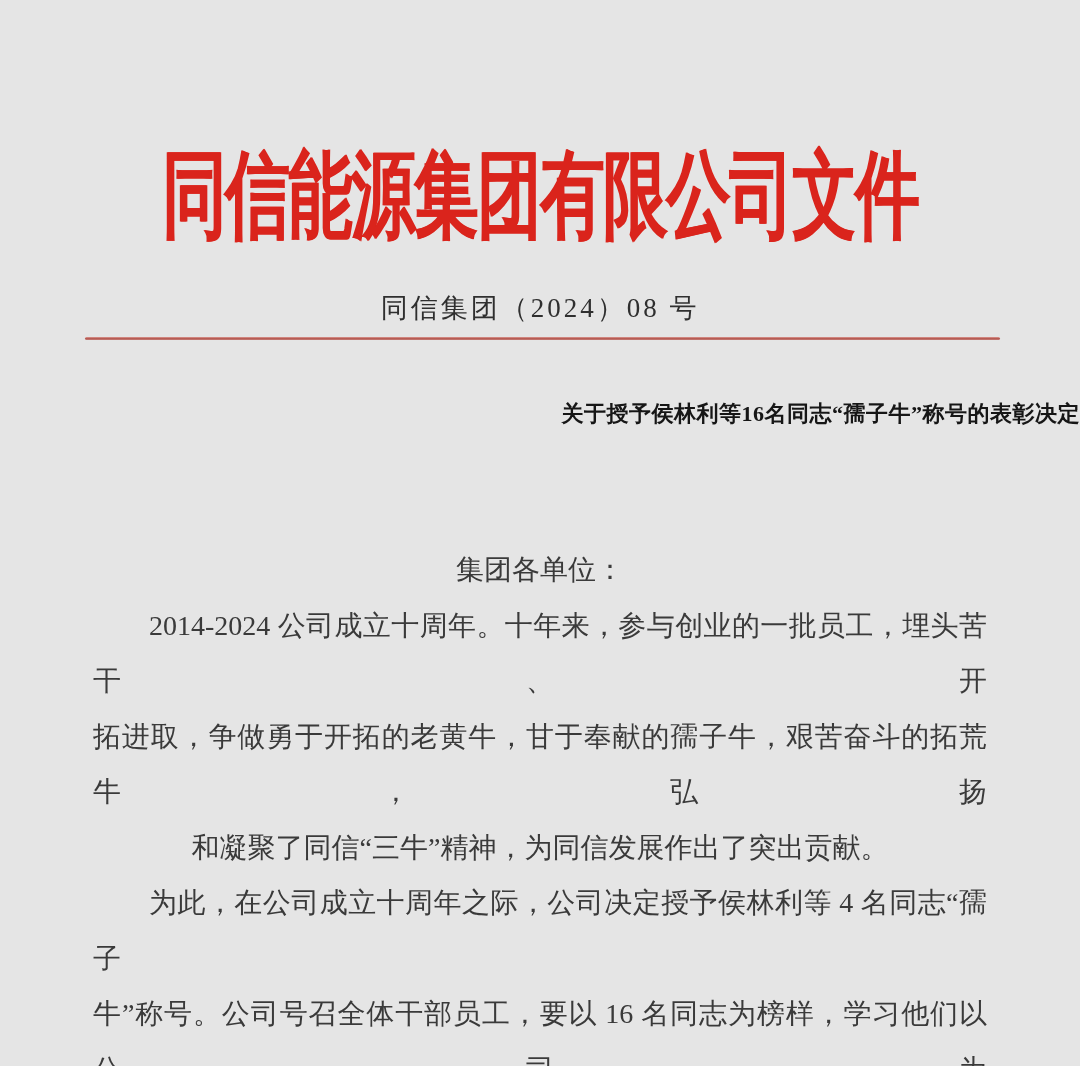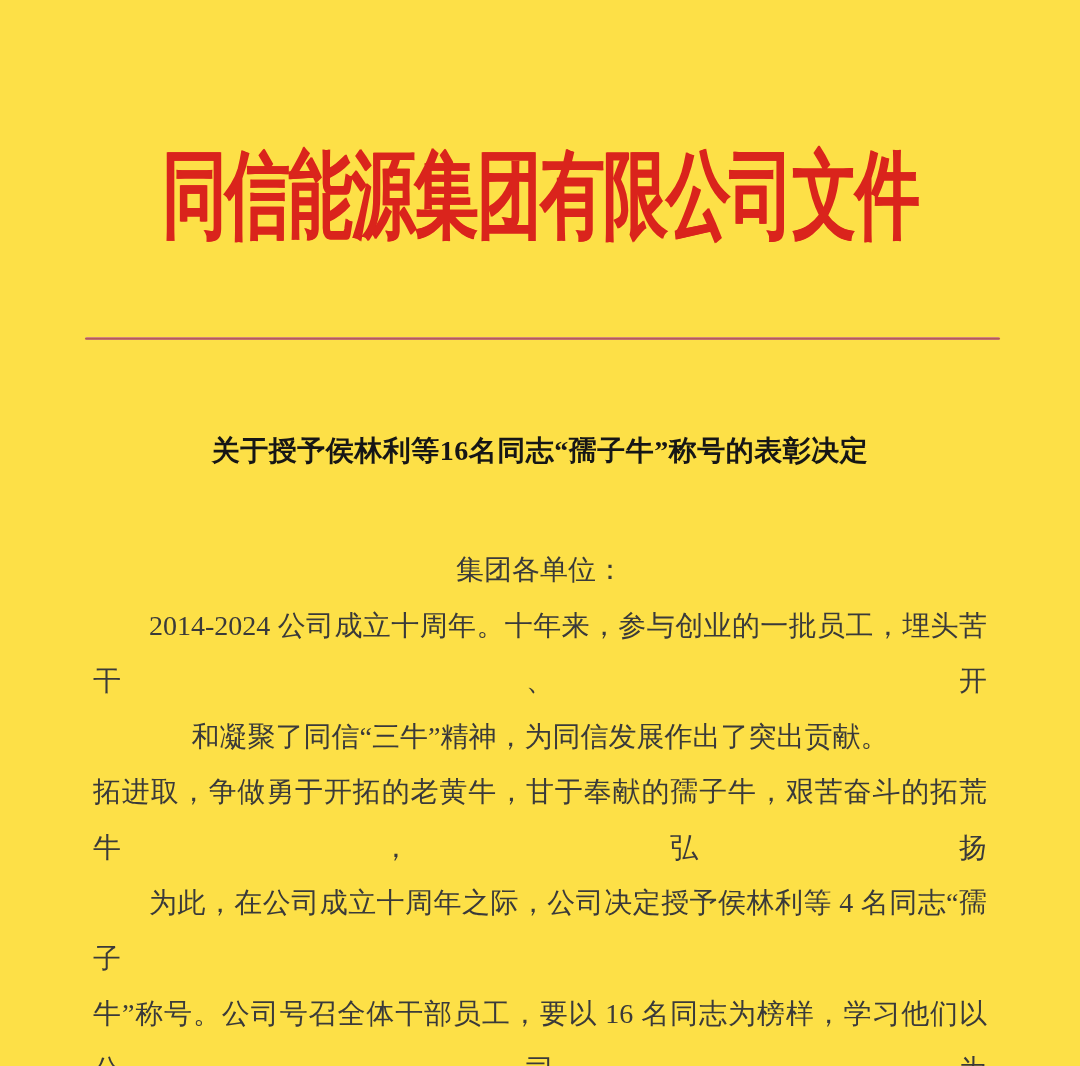--- a/index.html
+++ b/index.html
@@ -7,21 +7,21 @@
     --divider-red: #b2554e;
     --body-text: #3a3a3a;
     --title-black: #161616;
   }
   * { box-sizing: border-box; }
   html, body { margin: 0; padding: 0; background: #ffffff; }
   .page {
     position: relative;
     width: 1080px;
     height: 1066px;
-    background: #fde047;
+    background: #e5e5e5;
     overflow: hidden;
     font-family: "Liberation Serif", "DejaVu Serif", serif;
   }
   
   .letterhead {
     position: absolute;
     top: 148px;
     left: 0;
     width: 100%;
     text-align: center;
@@ -56,26 +56,26 @@
     top: 337px;
     left: 85px;
     width: 915px;
     height: 3px;
     background: linear-gradient(to bottom, #dd9a93 0%, var(--divider-red) 55%, #c8827c 100%);
     border-radius: 2px;
   }
   
   .doc-title {
     position: absolute;
-    top: 432px;
+    top: 399px;
     left: 0;
     width: 100%;
     margin: 0;
-    text-align: center;
-    font-size: 28px;
+    text-align: right;
+    font-size: 22px;
     font-weight: bold;
     letter-spacing: 0.5px;
     color: var(--title-black);
   }
   
   .body {
     position: absolute;
     top: 542px;
     left: 93px;
     width: 894px;
@@ -96,30 +96,31 @@
 </style>
 </head>
 <body>
 
 <div class="page">
 
   <h1 class="letterhead">
     <span class="letterhead-text">同信能源集团有限公司文件</span>
   </h1>
 
+  <div class="doc-number">同信集团（2024）08 号</div>
 
   <div class="divider"></div>
 
   <h2 class="doc-title">关于授予侯林利等16名同志“孺子牛”称号的表彰决定</h2>
 
   <main class="body">
 
     <div class="line">集团各单位：</div>
 
     <div class="line just indent">2014-2024 公司成立十周年。十年来，参与创业的一批员工，埋头苦干、开</div>
+    <div class="line just">拓进取，争做勇于开拓的老黄牛，甘于奉献的孺子牛，艰苦奋斗的拓荒牛，弘扬</div>
     <div class="line">和凝聚了同信“三牛”精神，为同信发展作出了突出贡献。</div>
-    <div class="line just">拓进取，争做勇于开拓的老黄牛，甘于奉献的孺子牛，艰苦奋斗的拓荒牛，弘扬</div>
 
     <div class="line just indent">为此，在公司成立十周年之际，公司决定授予侯林利等 4 名同志“孺子</div>
     <div class="line just">牛”称号。公司号召全体干部员工，要以 16 名同志为榜样，学习他们以公司为</div>
 
   </main>
 </div>
 
 </body></html>

